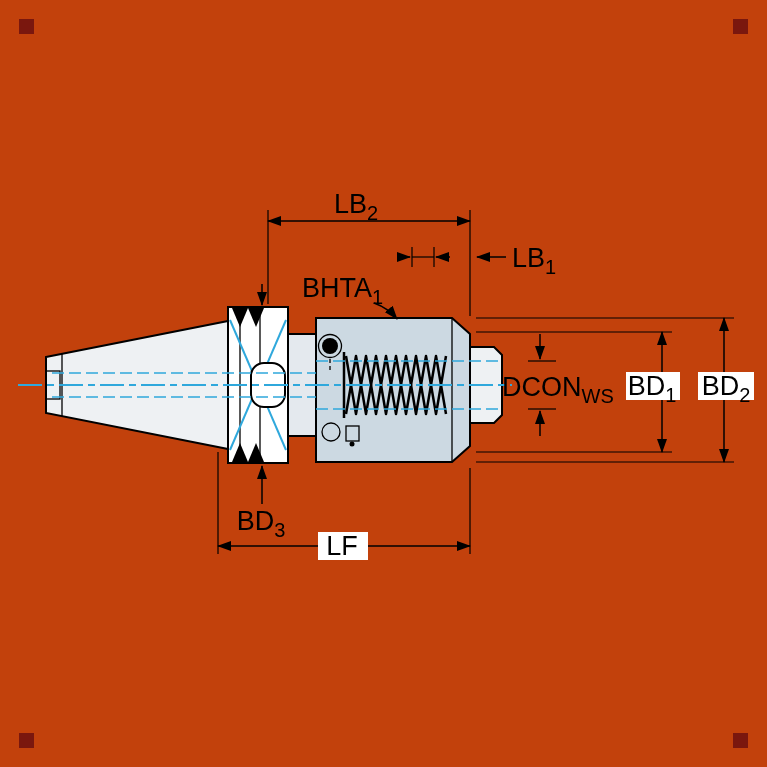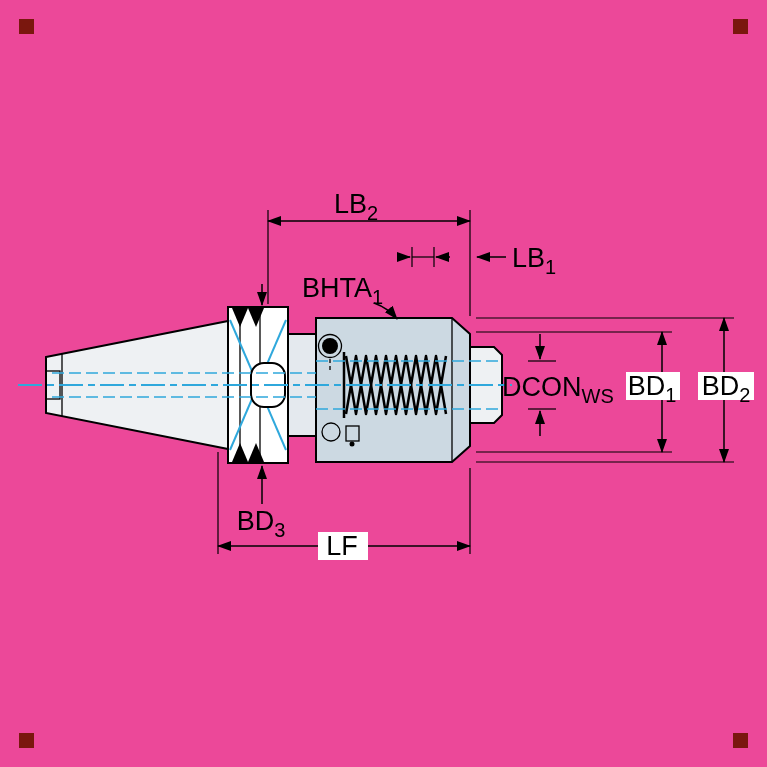--- a/index.html
+++ b/index.html
@@ -1,20 +1,20 @@
 <!DOCTYPE html>
 <html style="--outline: #000000; --label: #000000; --centerline: #2fa8dc; --body-fill: #ccd9e2; --neck-fill: #e4e9ee; --taper-fill: #eef1f3; --nose-fill: #eef1f3; --corner-marker: #7a170e;"><head>
 <meta charset="utf-8">
 <style>
   html, body { margin: 0; padding: 0; background: #ffffff; }
   #stage {
     position: relative;
     width: 767px;
     height: 767px;
-    background: #ec4899;
+    background: #c2410c;
     font-family: "Liberation Sans", sans-serif;
     overflow: hidden;
   }
   svg { display: block; }
 
   .part-outline { stroke: var(--outline); stroke-width: 2; }
   .thin-outline { stroke: var(--outline); stroke-width: 1.3; fill: none; }
   .dim { stroke: var(--outline); stroke-width: 1.5; fill: none; }
   .ext { stroke: var(--outline); stroke-width: 1.2; fill: none; }
   .blue-line { stroke: var(--centerline); fill: none; }

